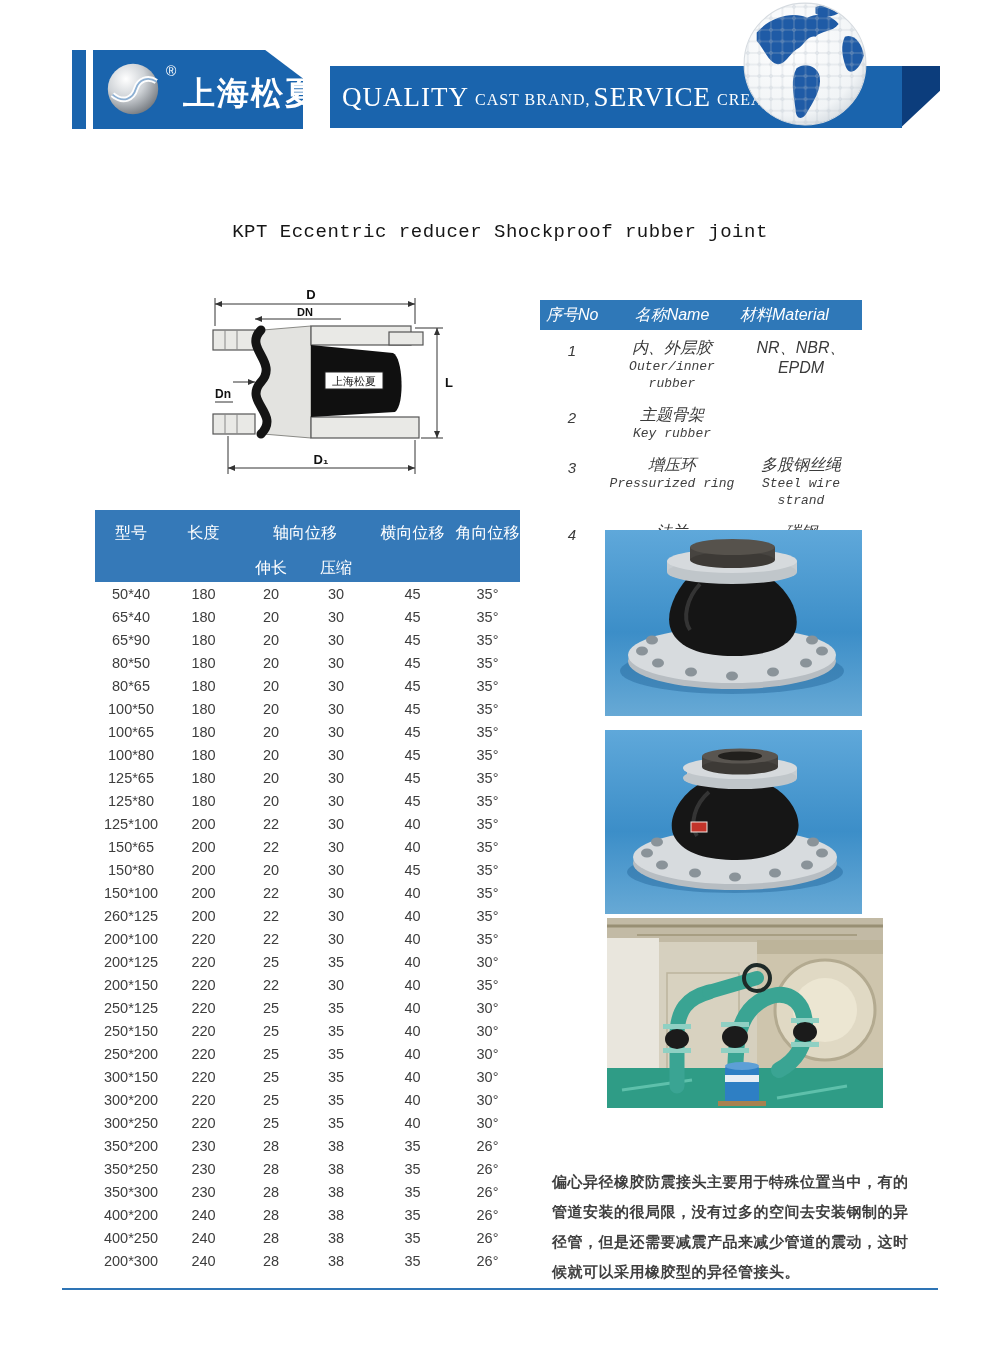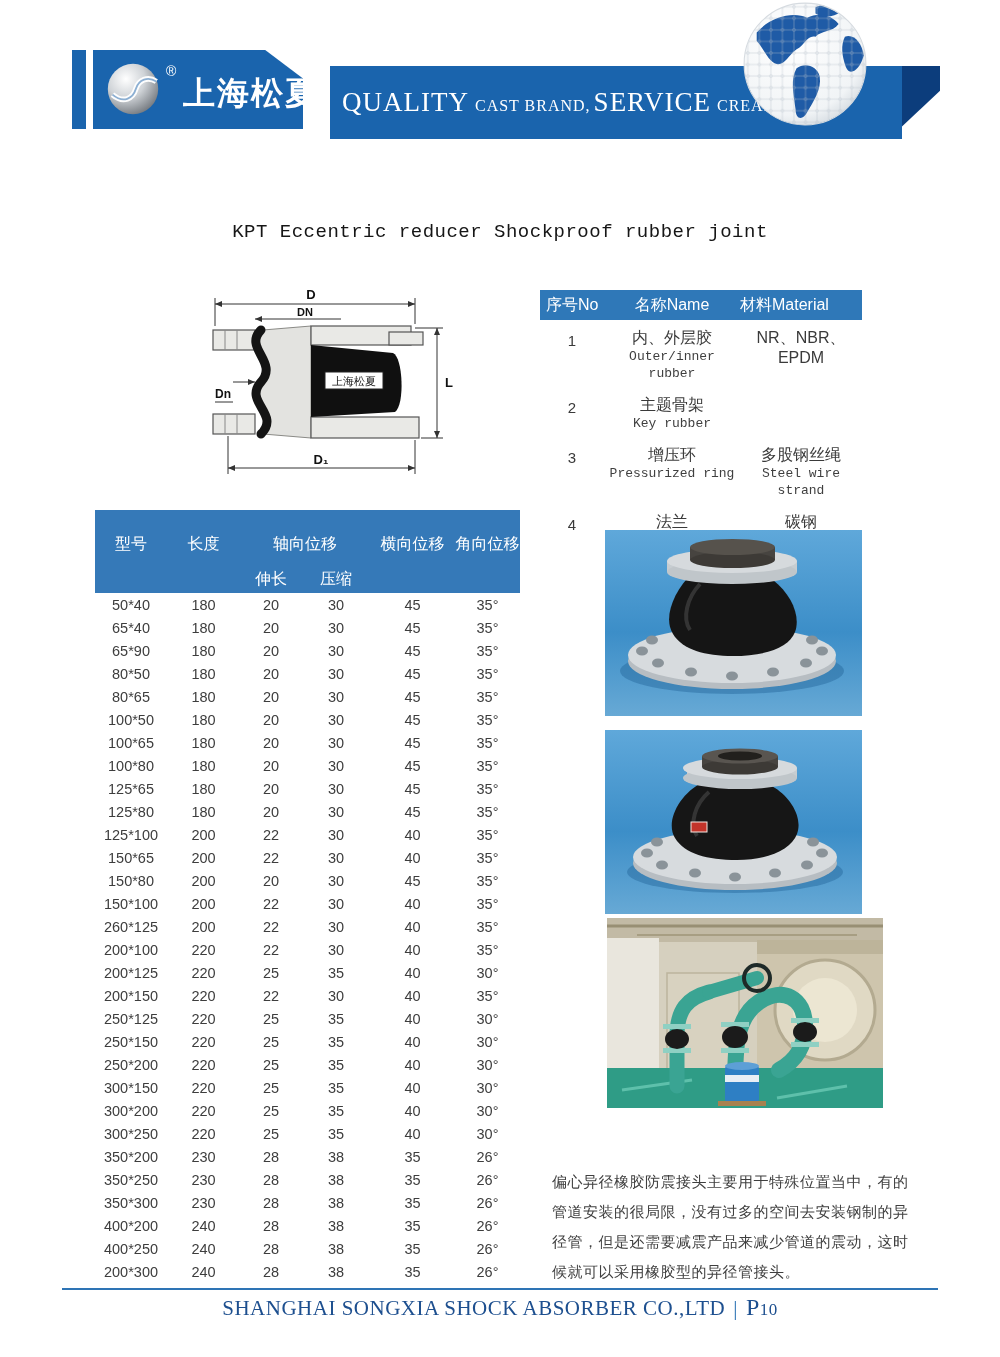--- a/index.html
+++ b/index.html
@@ -8,68 +8,68 @@
 
   
   .hdr-bar{position:absolute;left:72px;top:50px;width:14px;height:79px;background:#1a64ad;}
   .hdr-logo{position:absolute;left:93px;top:50px;width:210px;height:79px;background:#1a64ad;
             clip-path:polygon(0 0,82% 0,100% 36%,100% 100%,0 100%);}
   .sphere{position:absolute;left:12px;top:11px;width:56px;height:56px;}
   .reg{position:absolute;left:73px;top:13px;color:#fff;font-size:14px;}
   .brand{position:absolute;left:90px;top:22px;color:#fff;font-size:32px;font-weight:bold;letter-spacing:2px;white-space:nowrap;}
   .hdr-dark{position:absolute;left:852px;top:66px;width:88px;height:62px;background:#0c3d7c;
             clip-path:polygon(0 0,100% 0,100% 40%,55% 100%,0 100%);}
-  .hdr-tag{position:absolute;left:330px;top:66px;width:560px;height:73px;background:#1a64ad;
+  .hdr-tag{position:absolute;left:330px;top:66px;width:560px;height:62px;background:#1a64ad;
            display:flex;align-items:center;padding-left:12px;color:#fff;
            font-family:"Liberation Serif",serif;white-space:nowrap;}
   .tag-big{font-size:27px;letter-spacing:1px;}
   .tag-small{font-size:16px;letter-spacing:1px;padding:6px 3px 0 6px;}
   .globe{position:absolute;left:742px;top:1px;width:126px;height:126px;}
 
   
   .title-zh{position:absolute;left:80px;top:170px;width:840px;text-align:center;
             font-size:30px;font-weight:bold;color:#1c1c1c;letter-spacing:1px;}
   .title-en{position:absolute;left:80px;top:221px;width:840px;text-align:center;
             font-family:"Liberation Mono",monospace;font-size:19px;color:#161616;letter-spacing:0.5px;}
 
   
   .diagram{position:absolute;left:193px;top:286px;width:262px;height:198px;}
 
   
-  .mat-table{position:absolute;left:540px;top:290px;width:322px;color:#3a3a3a;}
+  .mat-table{position:absolute;left:540px;top:300px;width:322px;color:#3a3a3a;font-style:italic;}
   .mat-head{display:flex;background:#2f78b8;color:#fff;height:30px;align-items:center;font-size:16px;}
   .mh-no{width:64px;padding-left:6px;box-sizing:border-box;}
   .mh-name{width:136px;text-align:center;}
   .mh-mat{flex:1;text-align:left;}
   .mat-row{display:flex;padding:8px 0 5px;}
   .m-no{width:64px;text-align:center;font-size:15px;padding-top:4px;box-sizing:border-box;}
   .m-name{width:136px;text-align:center;}
   .m-mat{flex:1;text-align:center;}
   .m-zh{font-size:16px;line-height:20px;}
   .m-en{font-size:13px;line-height:17px;color:#3f3f3f;font-family:"Liberation Mono",monospace;}
 
   
   .spec-table{position:absolute;left:95px;top:510px;}
   table{border-collapse:collapse;table-layout:fixed;width:425px;}
   col.c1{width:72px;}col.c2{width:73px;}col.c3{width:62px;}col.c4{width:68px;}col.c5{width:85px;}col.c6{width:65px;}
   thead th{background:#3579b8;color:#fff;font-weight:normal;font-size:16px;padding:0;}
-  thead tr.h1 th{height:34px;vertical-align:top;padding-top:24px;}
+  thead tr.h1 th{height:34px;vertical-align:top;padding-top:13px;}
   thead tr.h2 th{height:24px;vertical-align:top;padding-top:1px;}
   tbody td{height:23px;text-align:center;font-size:14.5px;color:#3d3d3d;padding:0;}
 
   
   .photo{position:absolute;}
   .photo svg{display:block;}
   .photo1{left:605px;top:530px;width:257px;height:186px;}
   .photo2{left:605px;top:730px;width:257px;height:184px;}
   .photo3{left:607px;top:918px;width:276px;height:190px;}
 
   
   .descr{position:absolute;left:552px;top:1152px;width:362px;font-size:15px;line-height:30px;
-         color:#3f3f3f;text-align:left;letter-spacing:0.5px;}
+         color:#3f3f3f;text-align:left;letter-spacing:0.5px;font-weight:bold;}
 
   
   .footer-line{position:absolute;left:62px;top:1288px;width:876px;height:2px;background:#2e74b5;}
   .footer-text{position:absolute;left:0;top:1294px;width:1000px;text-align:center;
                font-family:"Liberation Serif",serif;color:#1d4f8f;font-size:21px;letter-spacing:0.5px;}
   .footer-sep{padding:0 8px;color:#2e74b5;}
   .footer-page{display:inline-block;font-size:17px;}
   .footer-page::first-letter{font-size:24px;}
 </style>
 </head>
@@ -613,17 +613,14 @@
       <rect x="118" y="148" width="34" height="36" rx="3" fill="#2e7fc4"></rect>
       <rect x="118" y="157" width="34" height="7" fill="#e8eef5"></rect>
       <ellipse cx="135" cy="148" rx="17" ry="4" fill="#5d9fd6"></ellipse>
       <rect x="111" y="183" width="48" height="5" fill="#a8814f"></rect>
     </svg>
   </div>
 
   <p class="descr">偏心异径橡胶防震接头主要用于特殊位置当中，有的管道安装的很局限，没有过多的空间去安装钢制的异径管，但是还需要减震产品来减少管道的震动，这时候就可以采用橡胶型的异径管接头。</p>
 
   <div class="footer-line"></div>
-  <div class="footer-text">
-    <span>SHANGHAI SONGXIA SHOCK ABSORBER CO.,LTD</span><span class="footer-sep">|</span><span class="footer-page">P10</span>
-  </div>
 
 </div>
 
 </body></html>

